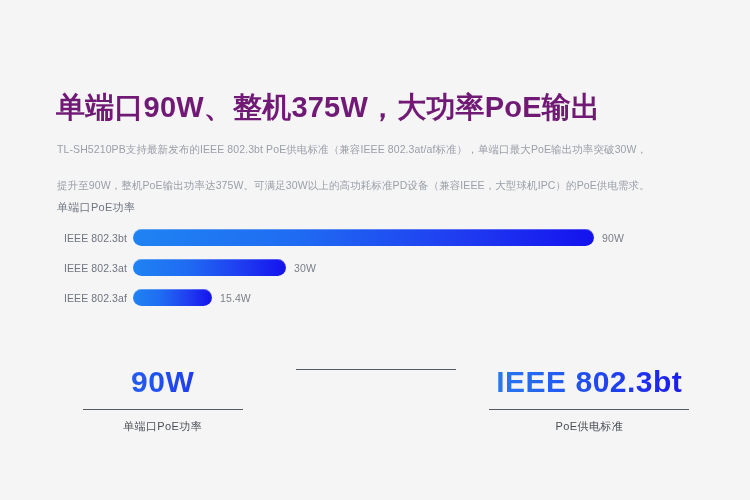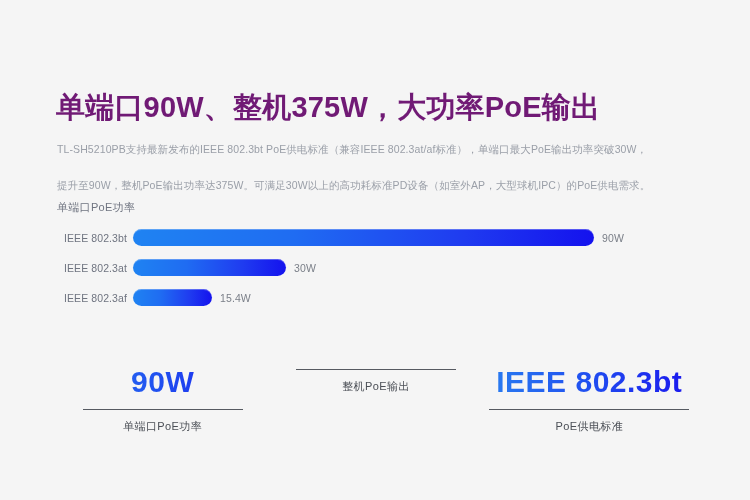--- a/index.html
+++ b/index.html
@@ -152,21 +152,21 @@
 </style>
 </head>
 <body>
 
 <div class="page">
 
   <h1 class="headline">单端口90W、整机375W，大功率PoE输出</h1>
 
   <div class="description">
     <span class="line">TL-SH5210PB支持最新发布的IEEE 802.3bt PoE供电标准（兼容IEEE 802.3at/af标准），单端口最大PoE输出功率突破30W，</span>
-    <span class="line">提升至90W，整机PoE输出功率达375W。可满足30W以上的高功耗标准PD设备（如室外AP，大型球机IPC）的PoE供电需求。</span>
+    <span class="line">提升至90W，整机PoE输出功率达375W。可满足30W以上的高功耗标准PD设备（兼容IEEE，大型球机IPC）的PoE供电需求。</span>
   </div>
 
   <div class="chart">
     <div class="chart-title">单端口PoE功率</div>
 
     <div class="bar-rows">
 
       <div class="bar-row">
         <div class="bar-label">IEEE 802.3bt</div>
         <div class="bar-track" style="width:461px;">
@@ -197,21 +197,20 @@
   <div class="stats">
 
     <div class="stat">
       <div class="stat-value">90W</div>
       <div class="stat-rule"></div>
       <div class="stat-caption">单端口PoE功率</div>
     </div>
 
     <div class="stat">
       <div class="stat-rule"></div>
-      <div class="stat-caption">整机PoE输出</div>
     </div>
 
     <div class="stat wide">
       <div class="stat-value">IEEE 802.3bt</div>
       <div class="stat-rule"></div>
       <div class="stat-caption">PoE供电标准</div>
     </div>
 
   </div>
 

